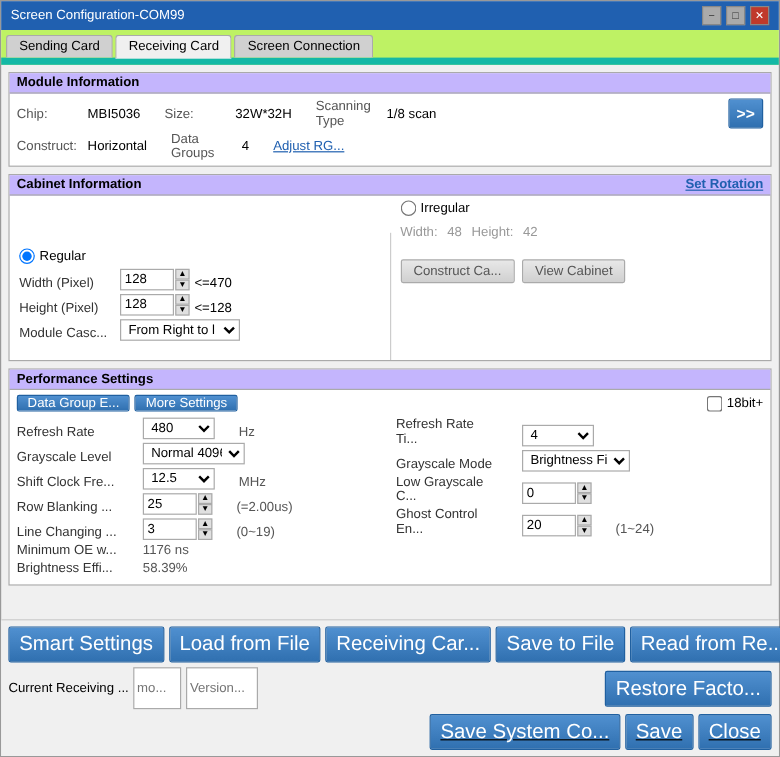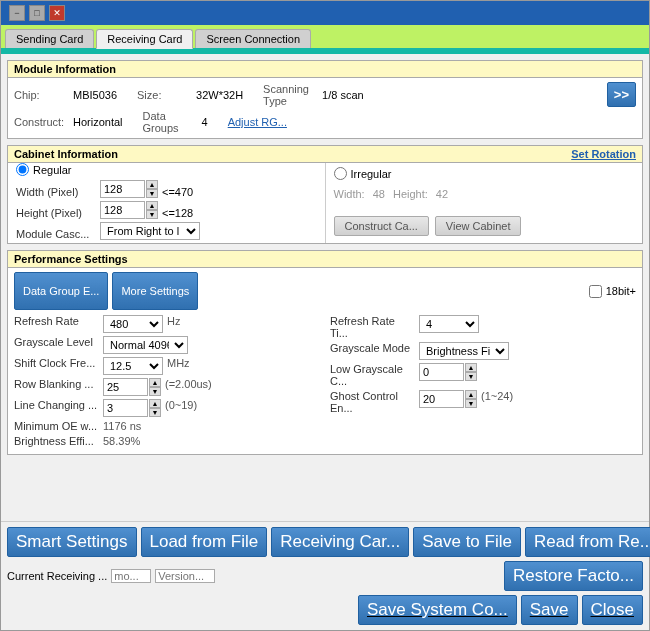--- a/index.html
+++ b/index.html
@@ -66,36 +66,36 @@
       flex: 1;
       padding: 6px;
       overflow: hidden;
     }
     .section {
       border: 1px solid #aaa;
       margin-bottom: 6px;
       background: white;
     }
     .section-title {
-      background: #fef9c3;
+      background: #c4b5fd;
       padding: 2px 6px;
       font-weight: bold;
       font-size: 11px;
       border-bottom: 1px solid #aaa;
     }
     .section-body { padding: 4px 6px; }
     .info-label { color: #555; width: 55px; }
     .info-value { color: #000; }
     .info-pair { display: flex; align-items: center; gap: 4px; }
     .link { color: #2060b0; cursor: pointer; text-decoration: underline; }
     .btn-blue {
       background: linear-gradient(to bottom, #5090d0, #3070b0);
       color: white;
       border: 1px solid #2060a0;
-      padding: 12px 8px;
+      padding: 0 8px;
       cursor: pointer;
       font-size: 11px;
       border-radius: 2px;
     }
     .double-arrow {
       background: linear-gradient(to bottom, #5090d0, #3070b0);
       color: white;
       border: 1px solid #2060a0;
       padding: 4px 6px;
       cursor: pointer;
@@ -104,40 +104,41 @@
       font-weight: bold;
     }
     .cabinet-section {
       display: flex;
       align-items: flex-start;
       gap: 0;
     }
     .cabinet-left {
       flex: 1;
       border-right: 1px solid #ccc;
-      padding: 0 8px;
+      padding: 13px 8px;
+      margin-top: 31px;
     }
     .cabinet-right {
       flex: 1;
       padding: 4px 8px;
       display: flex;
       flex-direction: column;
       gap: 4px;
     }
     .radio-row { display: flex; align-items: center; gap: 4px; margin-bottom: 4px; }
     .form-row { display: flex; align-items: flex-end; gap: 4px; margin-bottom: 3px; }
     .form-label { width: 80px; color: #333; }
     select, input[type="text"], input[type="number"] {
       border: 1px solid #aaa;
       background: white;
       padding: 1px 2px;
       font-size: 11px;
     }
     select { height: 18px; }
-    input[type="text"] { height: 14px; }
+    input[type="text"] { height: 35px; }
     .spinner-input {
       display: flex;
       align-items: center;
     }
     .spinner-box {
       width: 45px;
       height: 18px;
       border: 1px solid #aaa;
       background: white;
       padding: 1px 3px;
@@ -178,21 +179,21 @@
       display: flex;
       justify-content: space-between;
       align-items: center;
       margin-bottom: 5px;
     }
     .perf-header-left { display: flex; gap: 4px; }
     .perf-header-right { display: flex; align-items: center; gap: 4px; }
     .perf-body { display: flex; gap: 10px; }
     .perf-left { flex: 1; }
     .perf-right { flex: 1; }
-    .perf-row { display: flex; align-items: flex-start; gap: 4px; margin-bottom: 3px; }
+    .perf-row { display: flex; align-items: flex-end; gap: 20px; margin-bottom: 3px; }
     .perf-label { width: 85px; color: #333; font-size: 11px; }
     .perf-unit { color: #555; font-size: 11px; }
     .perf-note { color: #555; font-size: 11px; }
     .bottom-bar {
       padding: 5px 6px;
       border-top: 1px solid #ccc;
       background: #f0f0f0;
     }
     .bottom-row1 { display: flex; align-items: center; gap: 4px; margin-bottom: 4px; justify-content: space-between; }
     .bottom-row2 { display: flex; align-items: center; gap: 4px; justify-content: space-between; }
@@ -220,20 +221,21 @@
     .module-row { display: flex; gap: 20px; align-items: center; }
     .module-row-right { margin-left: auto; display: flex; align-items: center; gap: 8px; }
     .perf-section-body { padding: 4px 6px; }
   </style>
 </head>
 <body>
 
 <div class="window">
 
   <div class="title-bar">
+    <span class="title-bar-title">Screen Configuration-COM99</span>
     <div class="title-bar-controls">
       <div class="title-btn">−</div>
       <div class="title-btn">□</div>
       <div class="title-btn close">✕</div>
     </div>
   </div>
 
   <div class="tabs">
     <div class="tab">Sending Card</div>
     <div class="tab active">Receiving Card</div>

